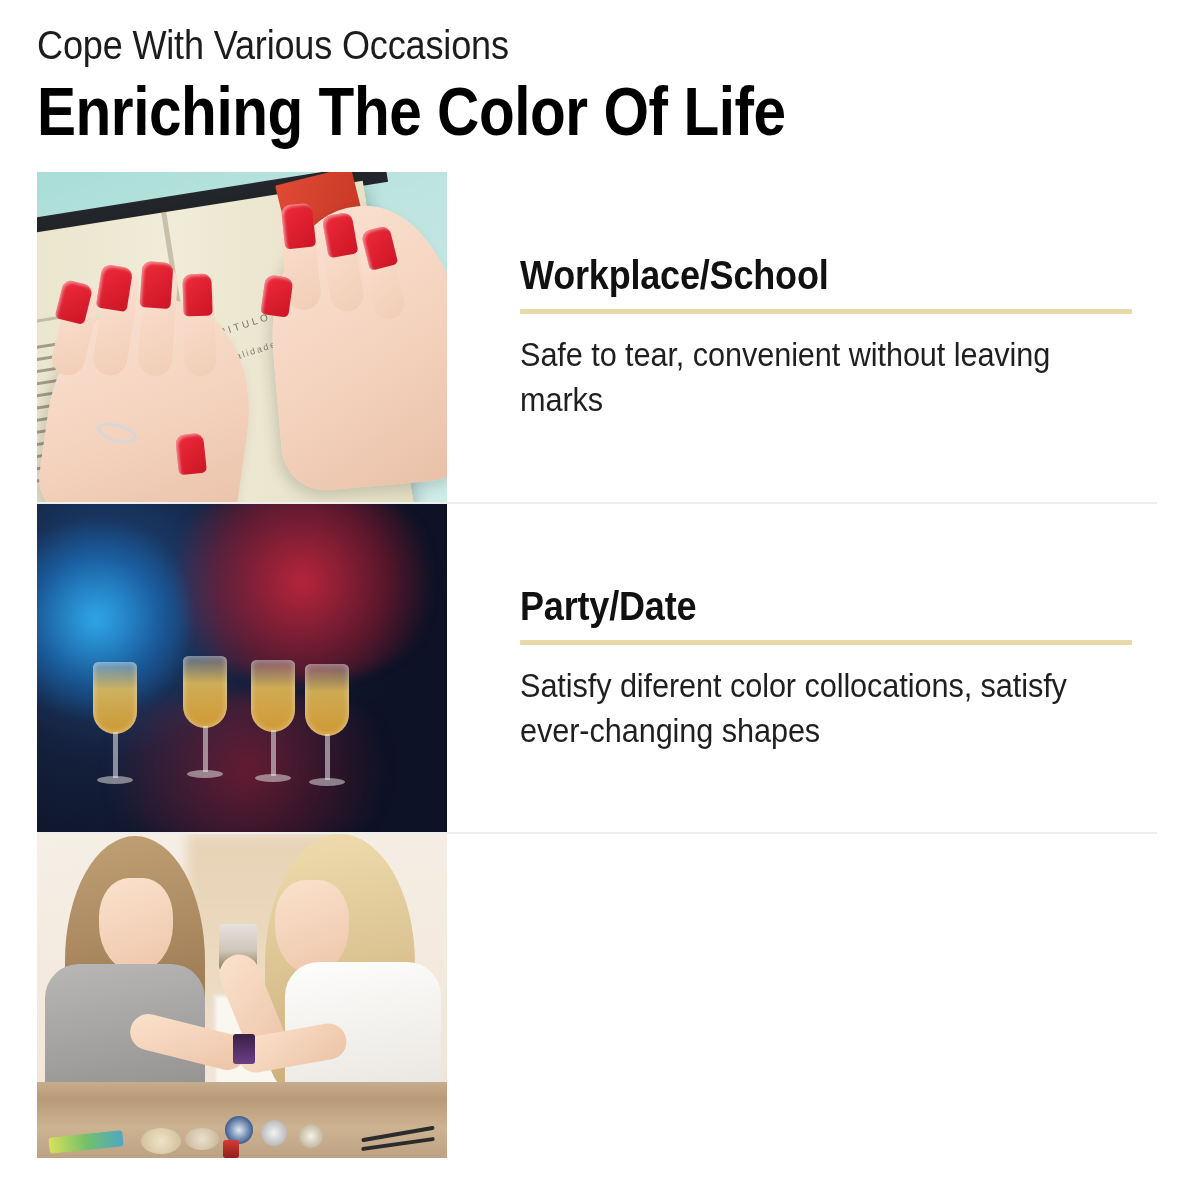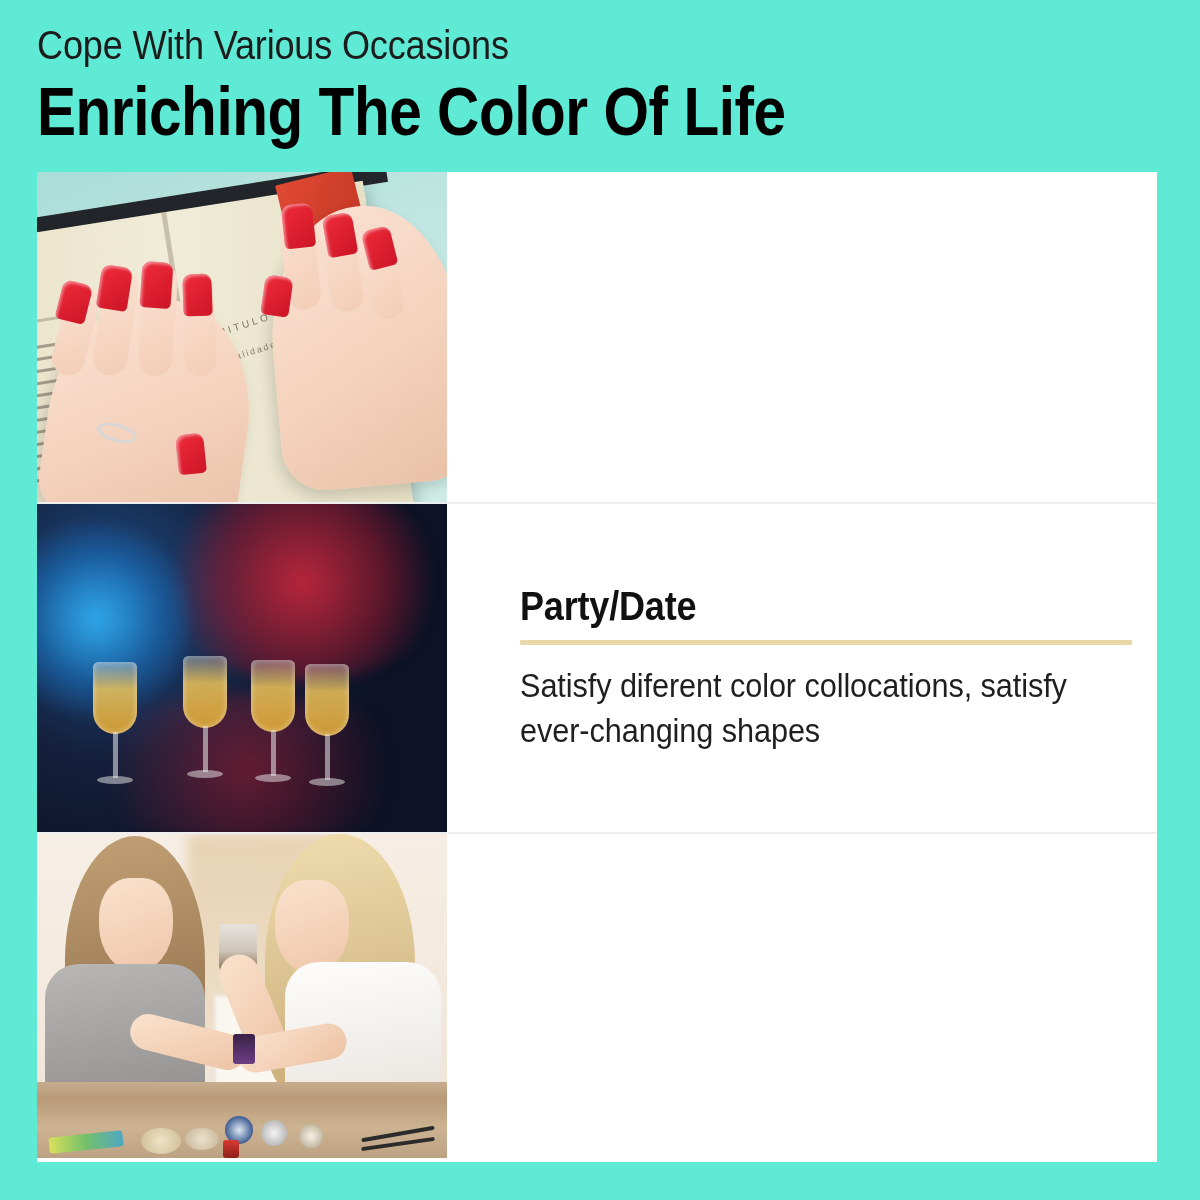--- a/index.html
+++ b/index.html
@@ -10,21 +10,21 @@
     width: 1200px;
     height: 1200px;
     background: #eaeaea;
     font-family: "Liberation Sans", sans-serif;
     overflow: hidden;
   }
   .page {
     position: relative;
     width: 1200px;
     height: 1200px;
-    background: #5eead4;
+    background: #ffffff;
   }
 
   
   .header {
     position: absolute;
     left: 37px;
     top: 22px;
     width: 1120px;
   }
   .eyebrow {
@@ -361,20 +361,25 @@
           <div class="hand handR"></div>
           <div class="finger" style="left:246px; top:34px;  width:34px; height:104px; transform:rotate(-6deg);"></div>
           <div class="finger" style="left:288px; top:44px;  width:33px; height:96px; transform:rotate(-10deg);"></div>
           <div class="finger" style="left:328px; top:58px;  width:32px; height:90px; transform:rotate(-14deg);"></div>
           <div class="nail" style="left:246px; top:32px;  width:31px; height:44px; transform:rotate(-6deg);"></div>
           <div class="nail" style="left:288px; top:42px;  width:30px; height:42px; transform:rotate(-10deg);"></div>
           <div class="nail" style="left:328px; top:56px;  width:29px; height:40px; transform:rotate(-14deg);"></div>
           <div class="nail" style="left:226px; top:104px; width:28px; height:40px; transform:rotate(8deg);"></div>
         </div>
       </div>
+      <div class="content">
+        <div class="card-title">Workplace/School</div>
+        <div class="rule"></div>
+        <div class="card-desc">Safe to tear, convenient without leaving marks</div>
+      </div>
     </div>
 
     <div class="row row-2">
       <div class="media">
         <div class="photo p2">
           <div class="glowred"></div>
           <div class="glowblue"></div>
           <div class="glowred2"></div>
 
           <div class="person">

